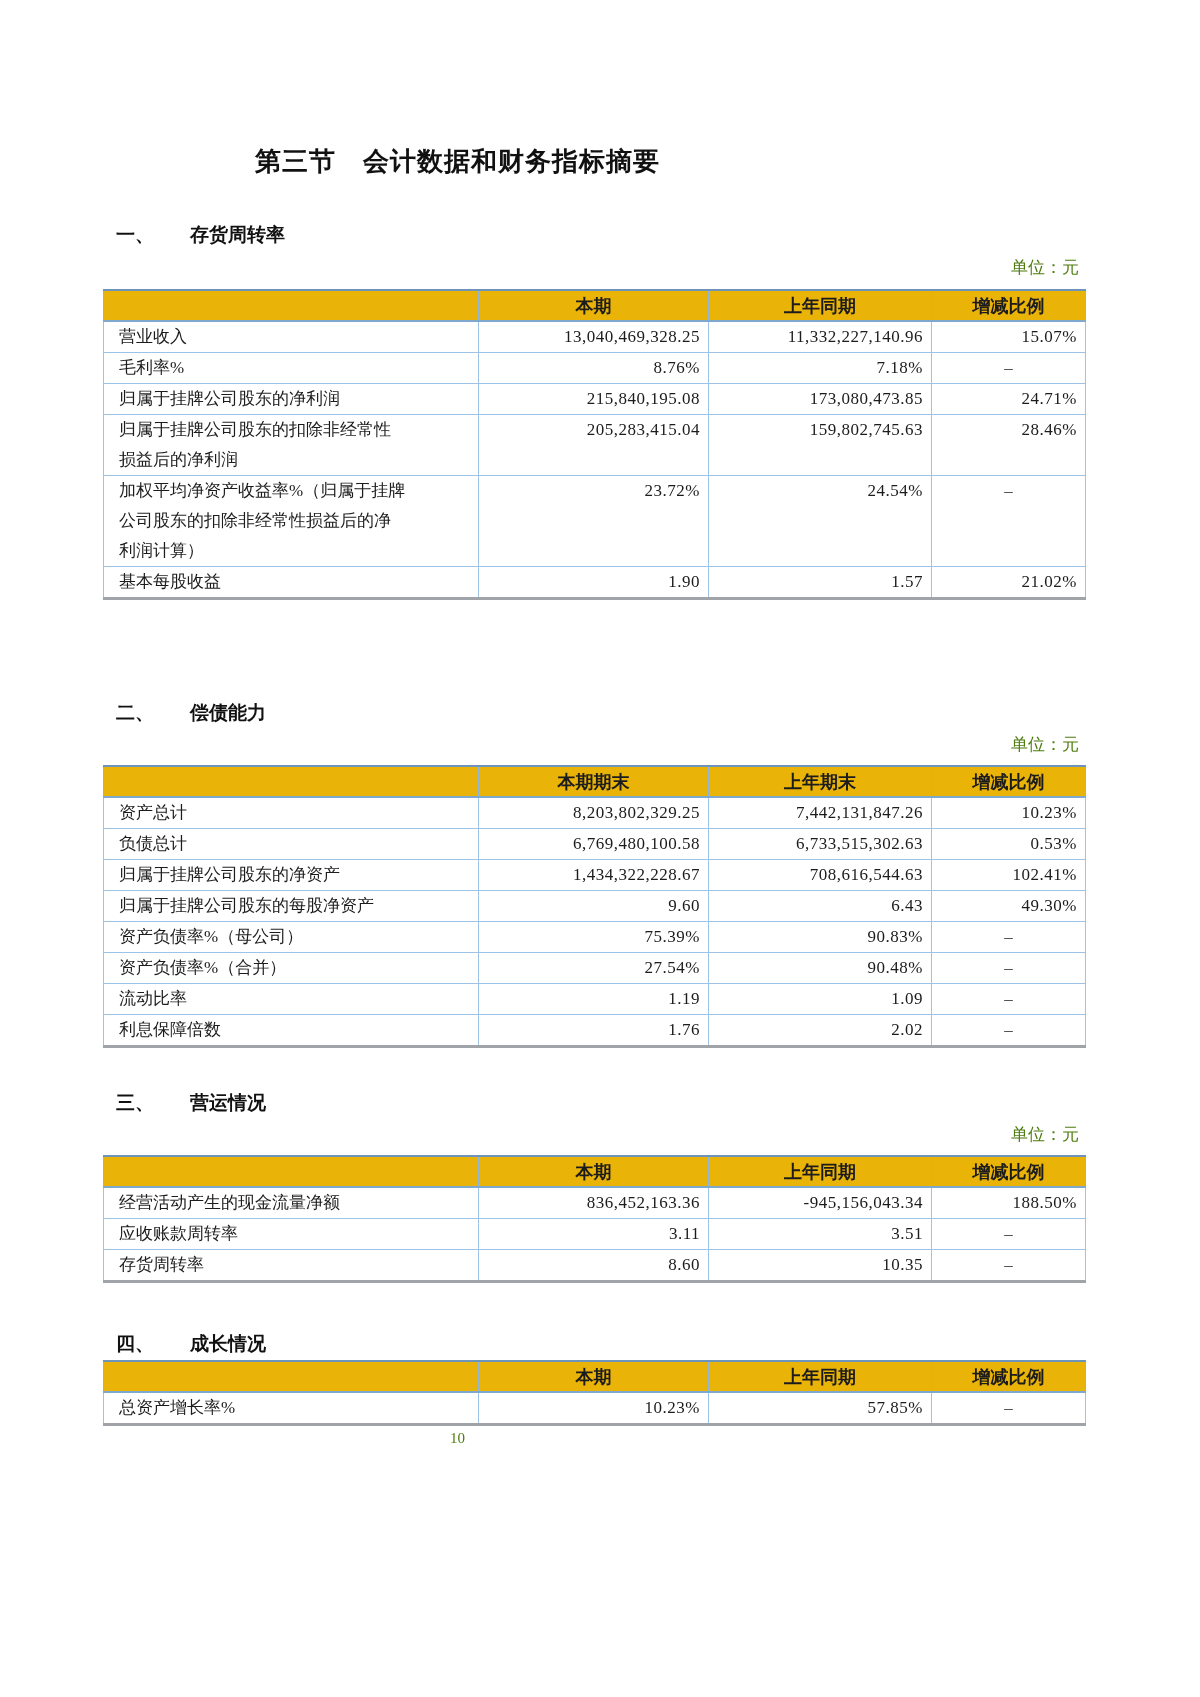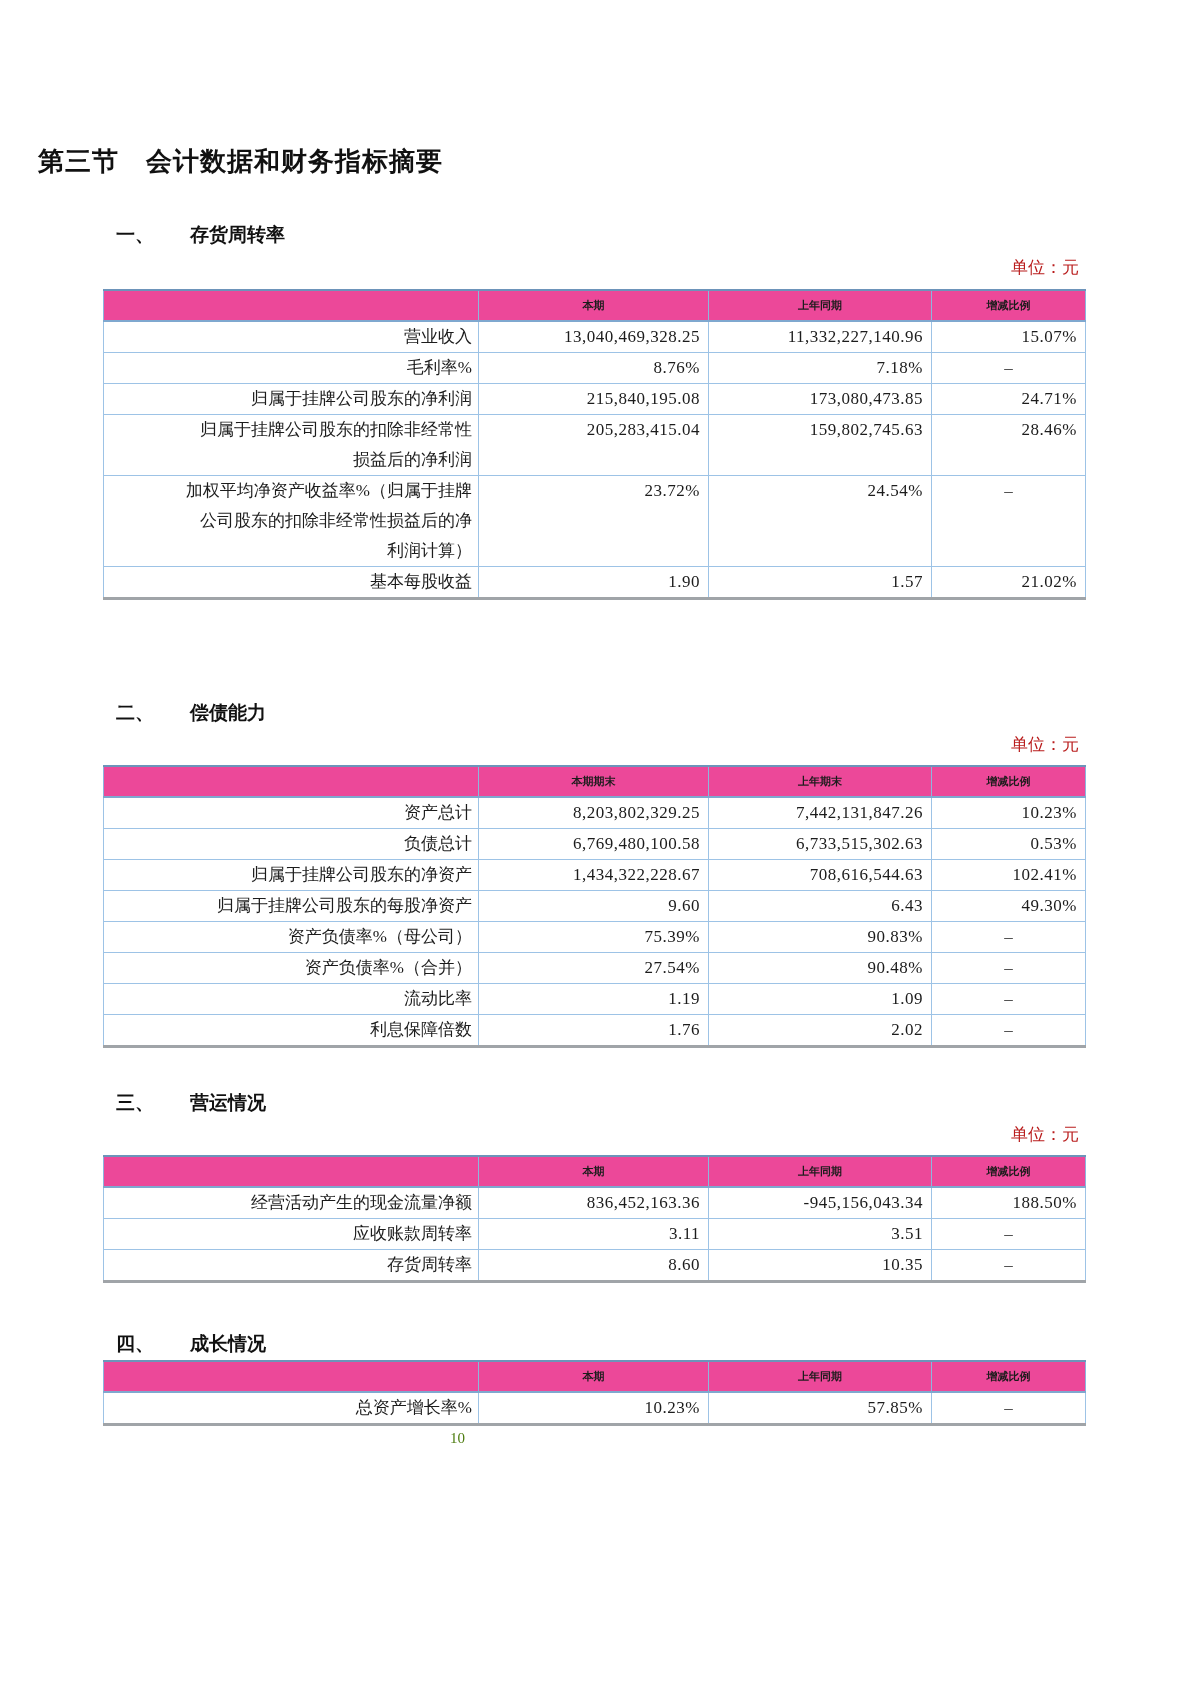--- a/index.html
+++ b/index.html
@@ -1,48 +1,48 @@
 <!DOCTYPE html>
 <html><head>
 <meta charset="utf-8">
 <style>
   html,body{margin:0;padding:0;background:#ffffff;}
   .page{
     position:relative;width:1200px;height:1697px;background:#ffffff;
     font-family:"Liberation Serif",serif;color:#1c1c1c;overflow:hidden;
   }
   .doc-title{
-    position:absolute;top:144px;left:0;width:915px;text-align:left;
+    position:absolute;top:144px;left:0;width:915px;text-align:center;
     font-family:"Liberation Sans",sans-serif;font-weight:bold;font-size:26px;
-    letter-spacing:1px;color:#111;margin-left:38px;
+    letter-spacing:1px;color:#111;
   }
   .sec-heading{
     position:absolute;left:116px;font-family:"Liberation Sans",sans-serif;
     font-weight:bold;font-size:19px;color:#111;white-space:nowrap;
   }
   .sec-heading .num{display:inline-block;width:74px;}
   .unit-label{
     position:absolute;left:103px;width:976px;text-align:right;
-    font-size:17px;color:#b91c1c;
+    font-size:17px;color:#4d7c0f;
   }
   table.fin-table{
     position:absolute;left:103px;width:982px;border-collapse:collapse;
     table-layout:fixed;font-size:17px;color:#1c1c1c;
     border-top:2px solid #6d94ba;border-bottom:3px solid #a0a4a8;
   }
   col.c0{width:375px}col.c1{width:230px}col.c2{width:223px}col.c3{width:154px}
   .fin-table th{
-    background:#ec4899;border:1px solid #8cb5dd;border-bottom:2px solid #7fa8cf;
-    height:29px;font-weight:bold;text-align:center;font-size:11px;padding:0;
+    background:#eab308;border:1px solid #8cb5dd;border-bottom:2px solid #7fa8cf;
+    height:29px;font-weight:bold;text-align:center;font-size:18px;padding:0;
   }
   .fin-table td{
     border:1px solid #9dc3e6;padding:0;line-height:30px;vertical-align:top;
     background:#fff;
   }
-  .fin-table td.label{padding-left:15px;padding-right:6px;white-space:pre-wrap;text-align:right;}
+  .fin-table td.label{padding-left:15px;padding-right:6px;white-space:pre-wrap;}
   .fin-table td.num{text-align:right;padding-right:8px;letter-spacing:0.5px;margin-left:33px;}
   .fin-table td.dash{text-align:center;color:#333;}
   .page-num{
     position:absolute;top:1430px;left:0;width:915px;text-align:center;
     font-size:15px;color:#4d7c0f;
   }
 </style>
 </head>
 <body>
 

